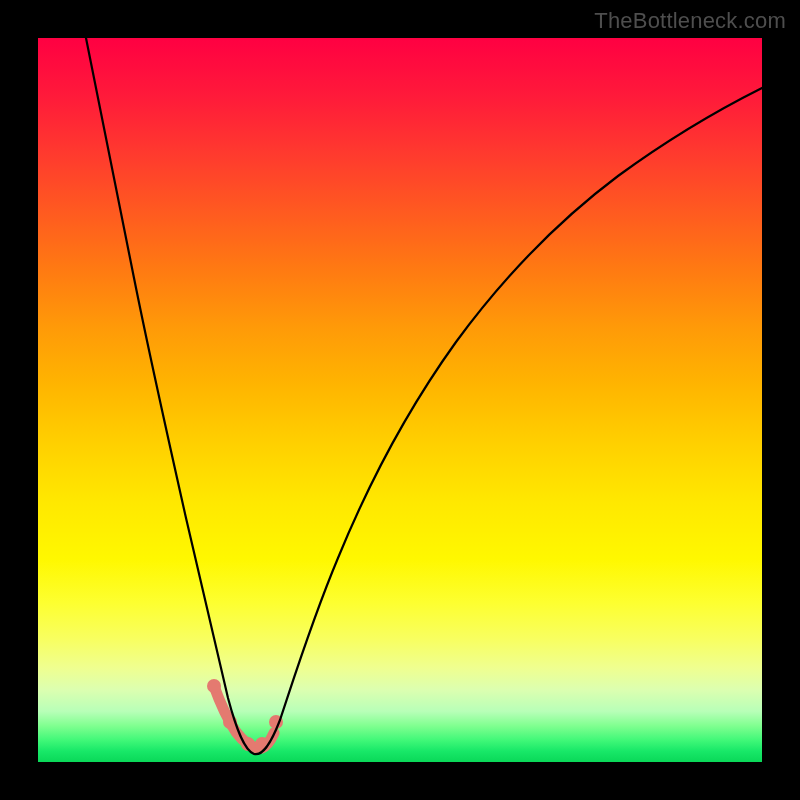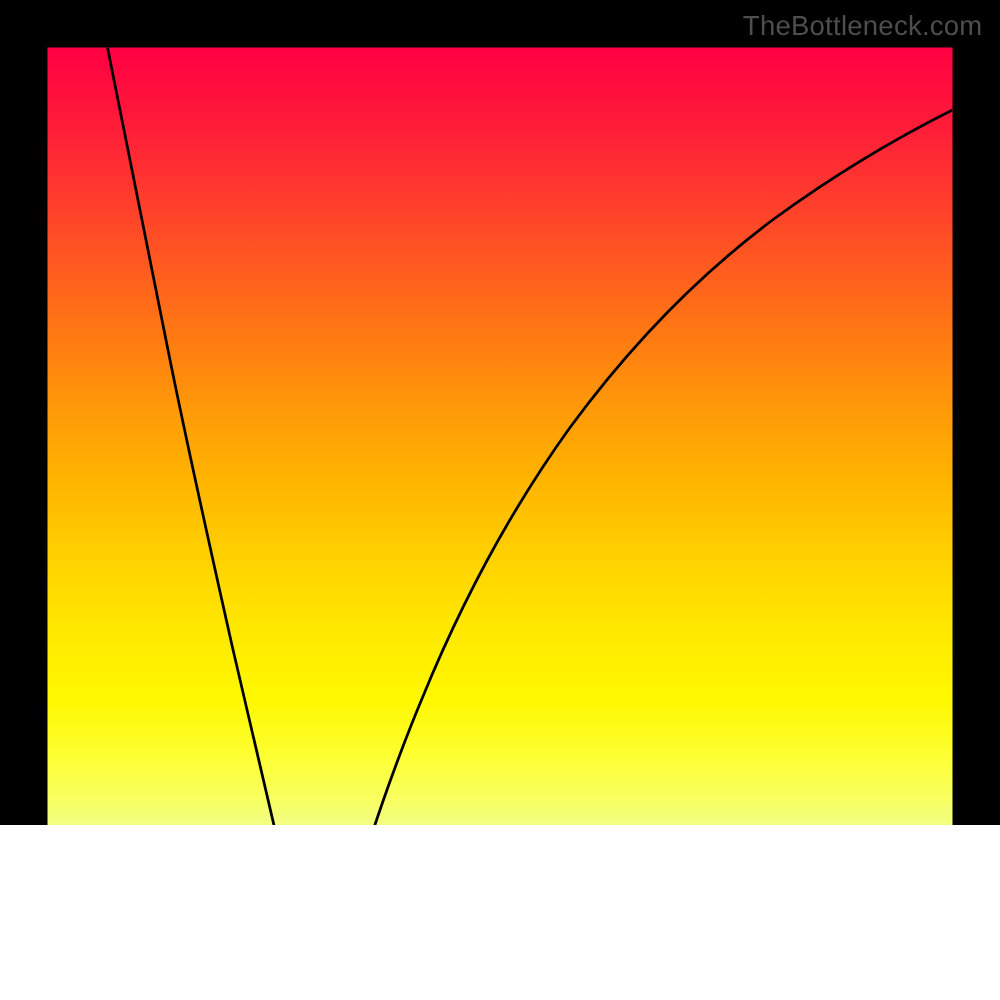--- a/index.html
+++ b/index.html
@@ -4,21 +4,21 @@
 <style>
   body {
     margin: 0;
     padding: 0;
     background: #fff;
     font-family: Arial, Helvetica, sans-serif;
   }
   .chart-container {
     position: relative;
     width: 800px;
-    height: 660px;
+    height: 800px;
     background: #000;
     overflow: hidden;
   }
   .plot-area {
     position: absolute;
     left: 38px;
     top: 38px;
     width: 724px;
     height: 724px;
     background: linear-gradient(

